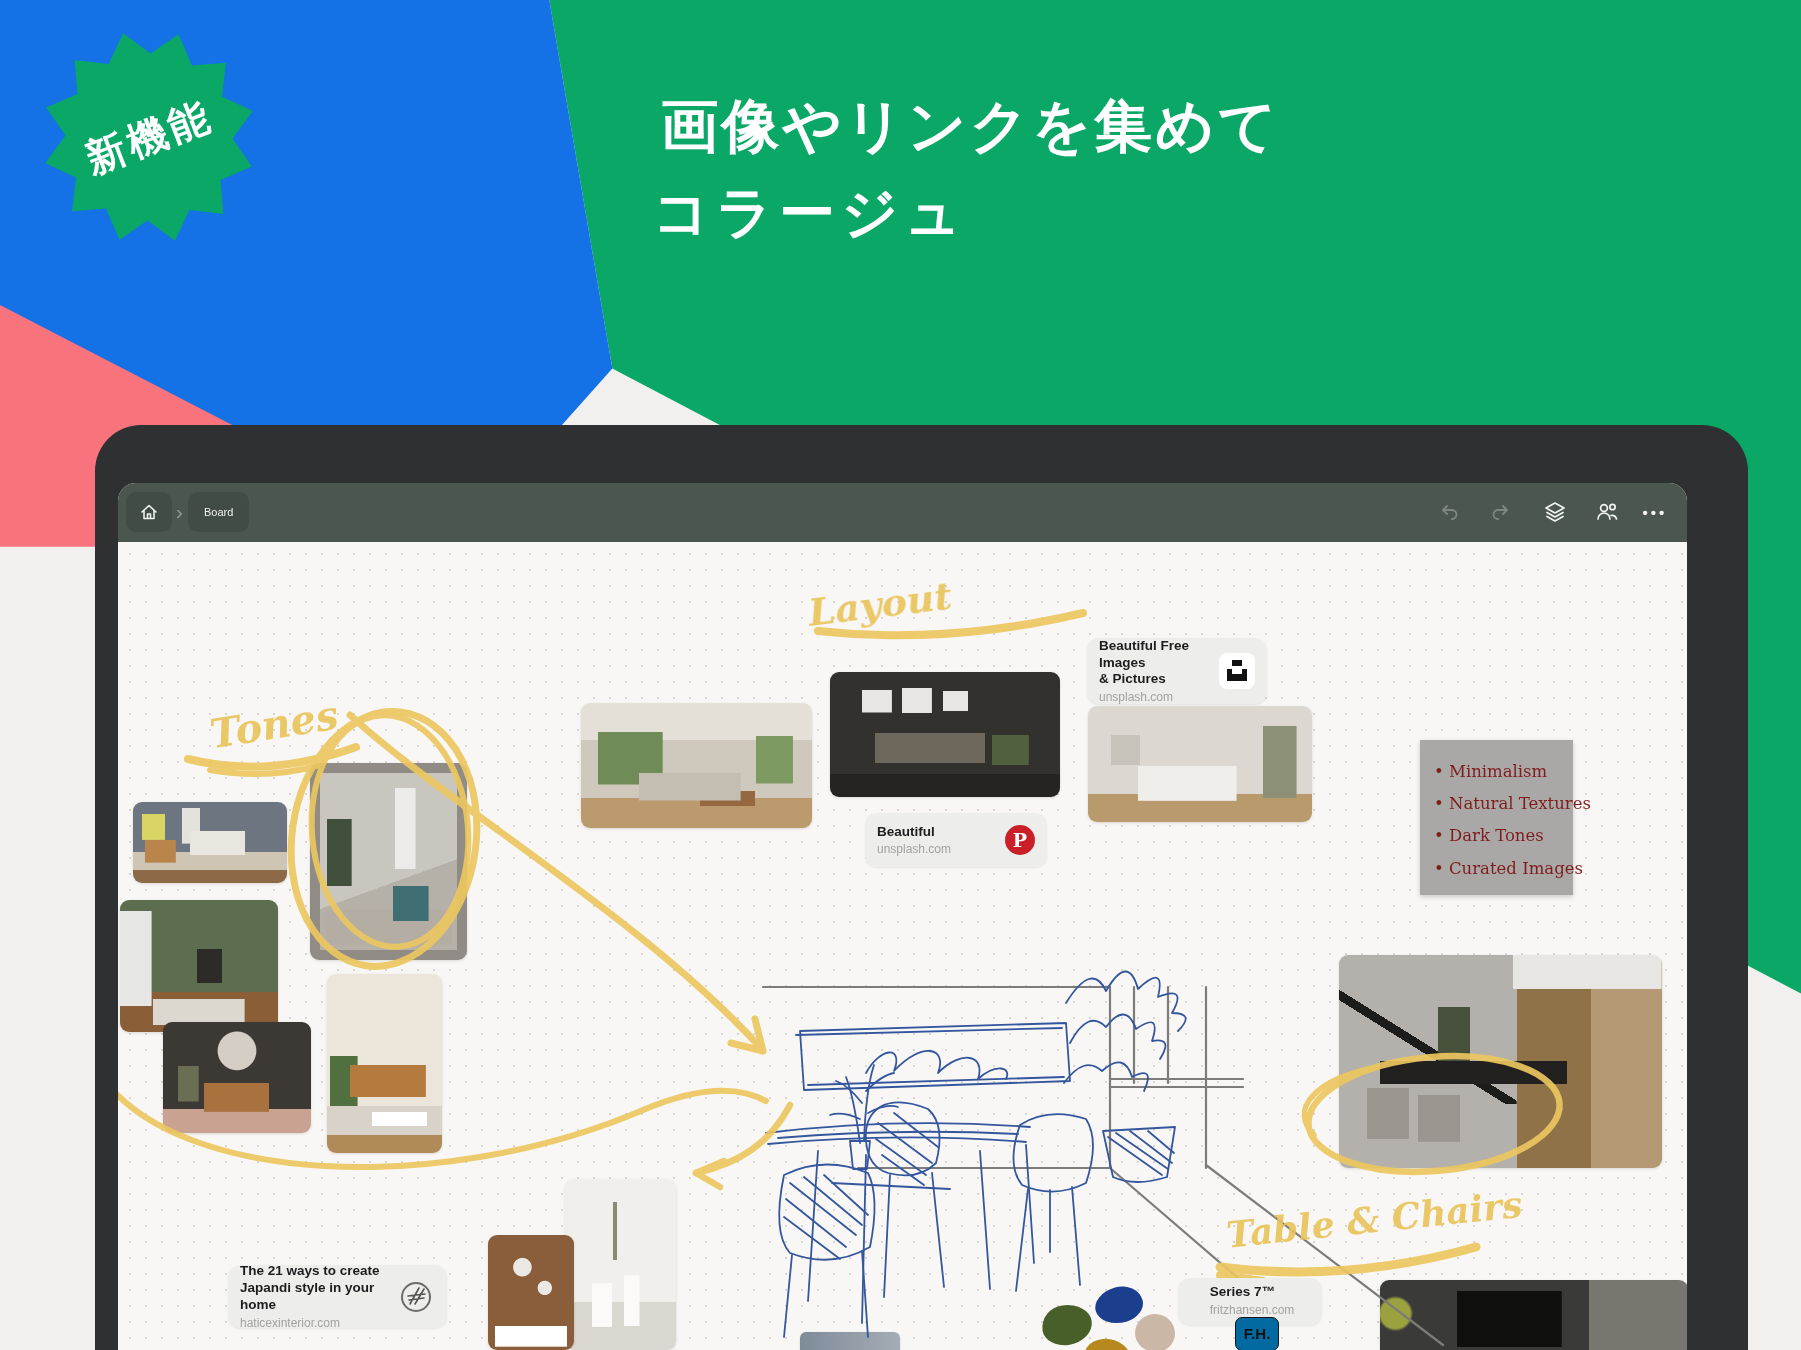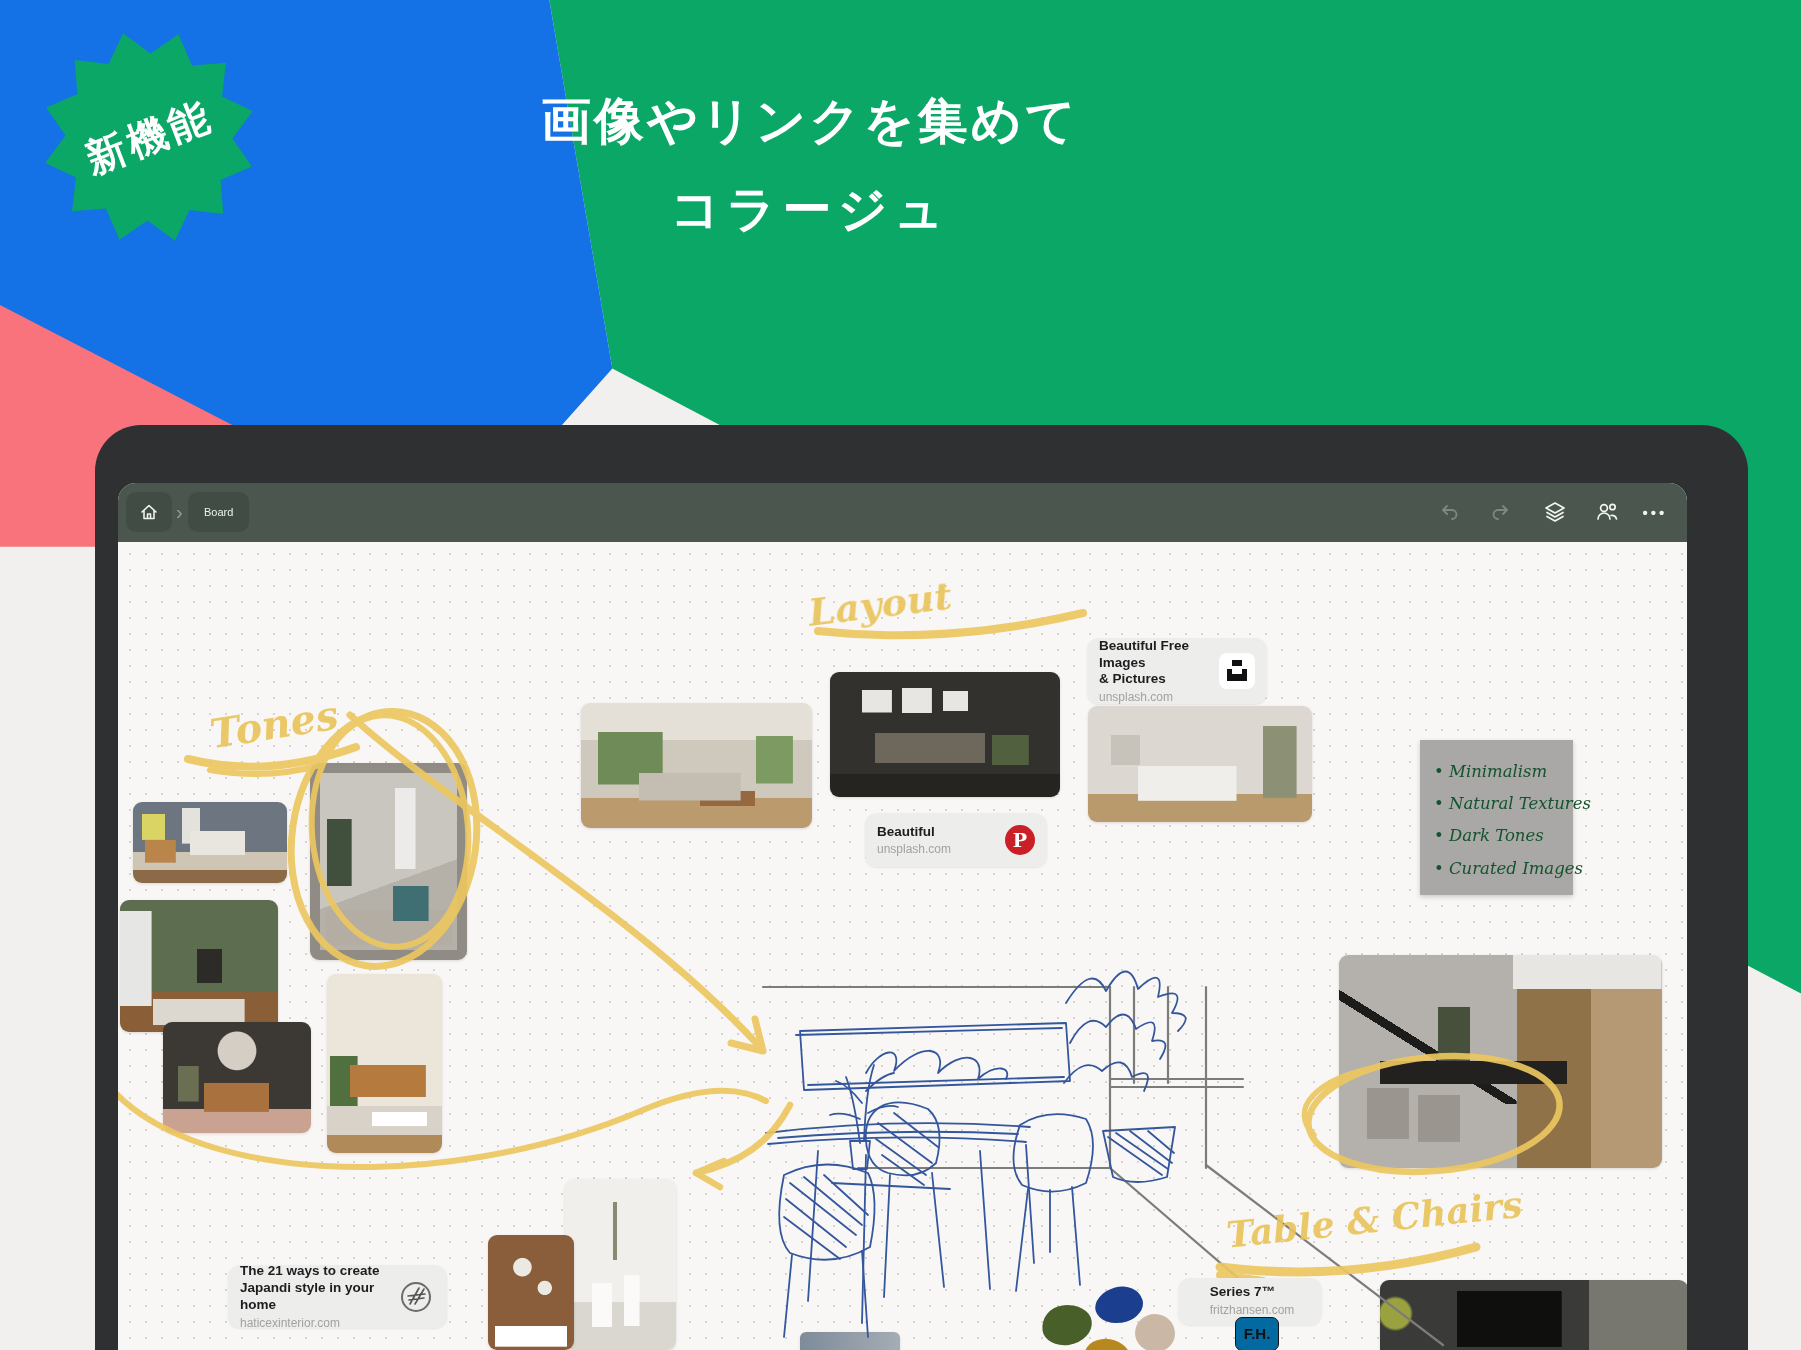--- a/index.html
+++ b/index.html
@@ -13,22 +13,22 @@
   .shard-pink{background:#f9737d;clip-path:polygon(0 22.6%,26% 40.5%,0 40.5%);}
 
   
   .badge{position:absolute;left:42px;top:30px;width:214px;height:214px;background:#0aa767;
     display:flex;align-items:center;justify-content:center;transform:rotate(-14deg);
     clip-path:polygon(50% 0,60.1% 12.3%,75% 6.7%,77.6% 22.4%,93.3% 25%,87.7% 39.9%,100% 50%,87.7% 60.1%,93.3% 75%,77.6% 77.6%,75% 93.3%,60.1% 87.7%,50% 100%,39.9% 87.7%,25% 93.3%,22.4% 77.6%,6.7% 75%,12.3% 60.1%,0 50%,12.3% 39.9%,6.7% 25%,22.4% 22.4%,25% 6.7%,39.9% 12.3%);}
   .badge span{color:#fff;font-size:40px;font-weight:bold;transform:rotate(-7deg);letter-spacing:4px;}
 
   
   .hero-title{position:absolute;left:340px;top:88px;width:940px;text-align:center;color:#fff;font-weight:bold;}
-  .hero-title .l1{font-size:50px;letter-spacing:3px;}
-  .hero-title .l2{font-size:49px;margin-top:22px;letter-spacing:6px;}
+  .hero-title .l1{font-size:58px;letter-spacing:3px;text-align:right;}
+  .hero-title .l2{font-size:56px;margin-top:10px;letter-spacing:6px;}
 
   
   .tablet{position:absolute;left:95px;top:425px;width:1653px;height:925px;background:#2f3031;border-radius:46px 46px 0 0;}
   .screen{position:absolute;left:23px;top:58px;width:1569px;height:867px;border-radius:18px 18px 0 0;overflow:hidden;background:#f8f7f5;}
 
   
   .toolbar{position:absolute;left:0;top:0;width:100%;height:59px;background:#4b574e;z-index:6;display:flex;align-items:center;}
   .tb-btn{height:40px;border-radius:10px;background:#414d44;display:flex;align-items:center;justify-content:center;color:#eef1ee;}
   .tb-home{position:absolute;left:8px;top:9px;width:46px;}
   .tb-chev{position:absolute;left:58px;top:9px;height:40px;display:flex;align-items:center;color:#93a097;font-size:20px;}
@@ -55,21 +55,21 @@
   .unsplash-logo .b1{position:absolute;left:13px;top:7px;width:10px;height:6px;background:#111;}
   .unsplash-logo .b2{position:absolute;left:8px;top:16px;width:20px;height:12px;background:#111;}
   .unsplash-logo .b3{position:absolute;left:13px;top:16px;width:10px;height:5px;background:#fff;}
   .pin-logo{width:30px;height:30px;border-radius:50%;background:#cb1f27;color:#fff;font-weight:bold;font-size:19px;display:flex;align-items:center;justify-content:center;margin-left:10px;flex:none;font-family:"DejaVu Serif",serif;}
   .fh-logo{min-width:44px;height:34px;background:#0369a1;border:1.5px solid #151515;border-radius:7px;color:#111;font-weight:bold;font-size:15px;display:flex;align-items:center;justify-content:center;margin-left:10px;flex:none;}
   .hatice-logo{width:38px;height:38px;margin-left:8px;flex:none;}
 
   
   .sticky{position:absolute;background:#a9a8a6;z-index:5;padding:16px 10px 10px 14px;box-shadow:0 2px 5px rgba(0,0,0,.18);}
   .sticky ul{list-style:none;margin:0;padding:0;}
-  .sticky li{font-family:"DejaVu Serif",serif;font-style:italic;font-size:16.5px;color:#14532d;line-height:1.95;white-space:nowrap;}
+  .sticky li{font-family:"DejaVu Serif",serif;font-size:16.5px;color:#7f1d1d;line-height:1.95;white-space:nowrap;}
   .sticky li::before{content:"• ";font-style:normal;}
 
   .swatch{position:absolute;z-index:5;}
 
   .hand{font-family:"DejaVu Serif",serif;font-style:italic;font-weight:bold;}
 </style>
 </head>
 <body>
 
 <div class="stage">

